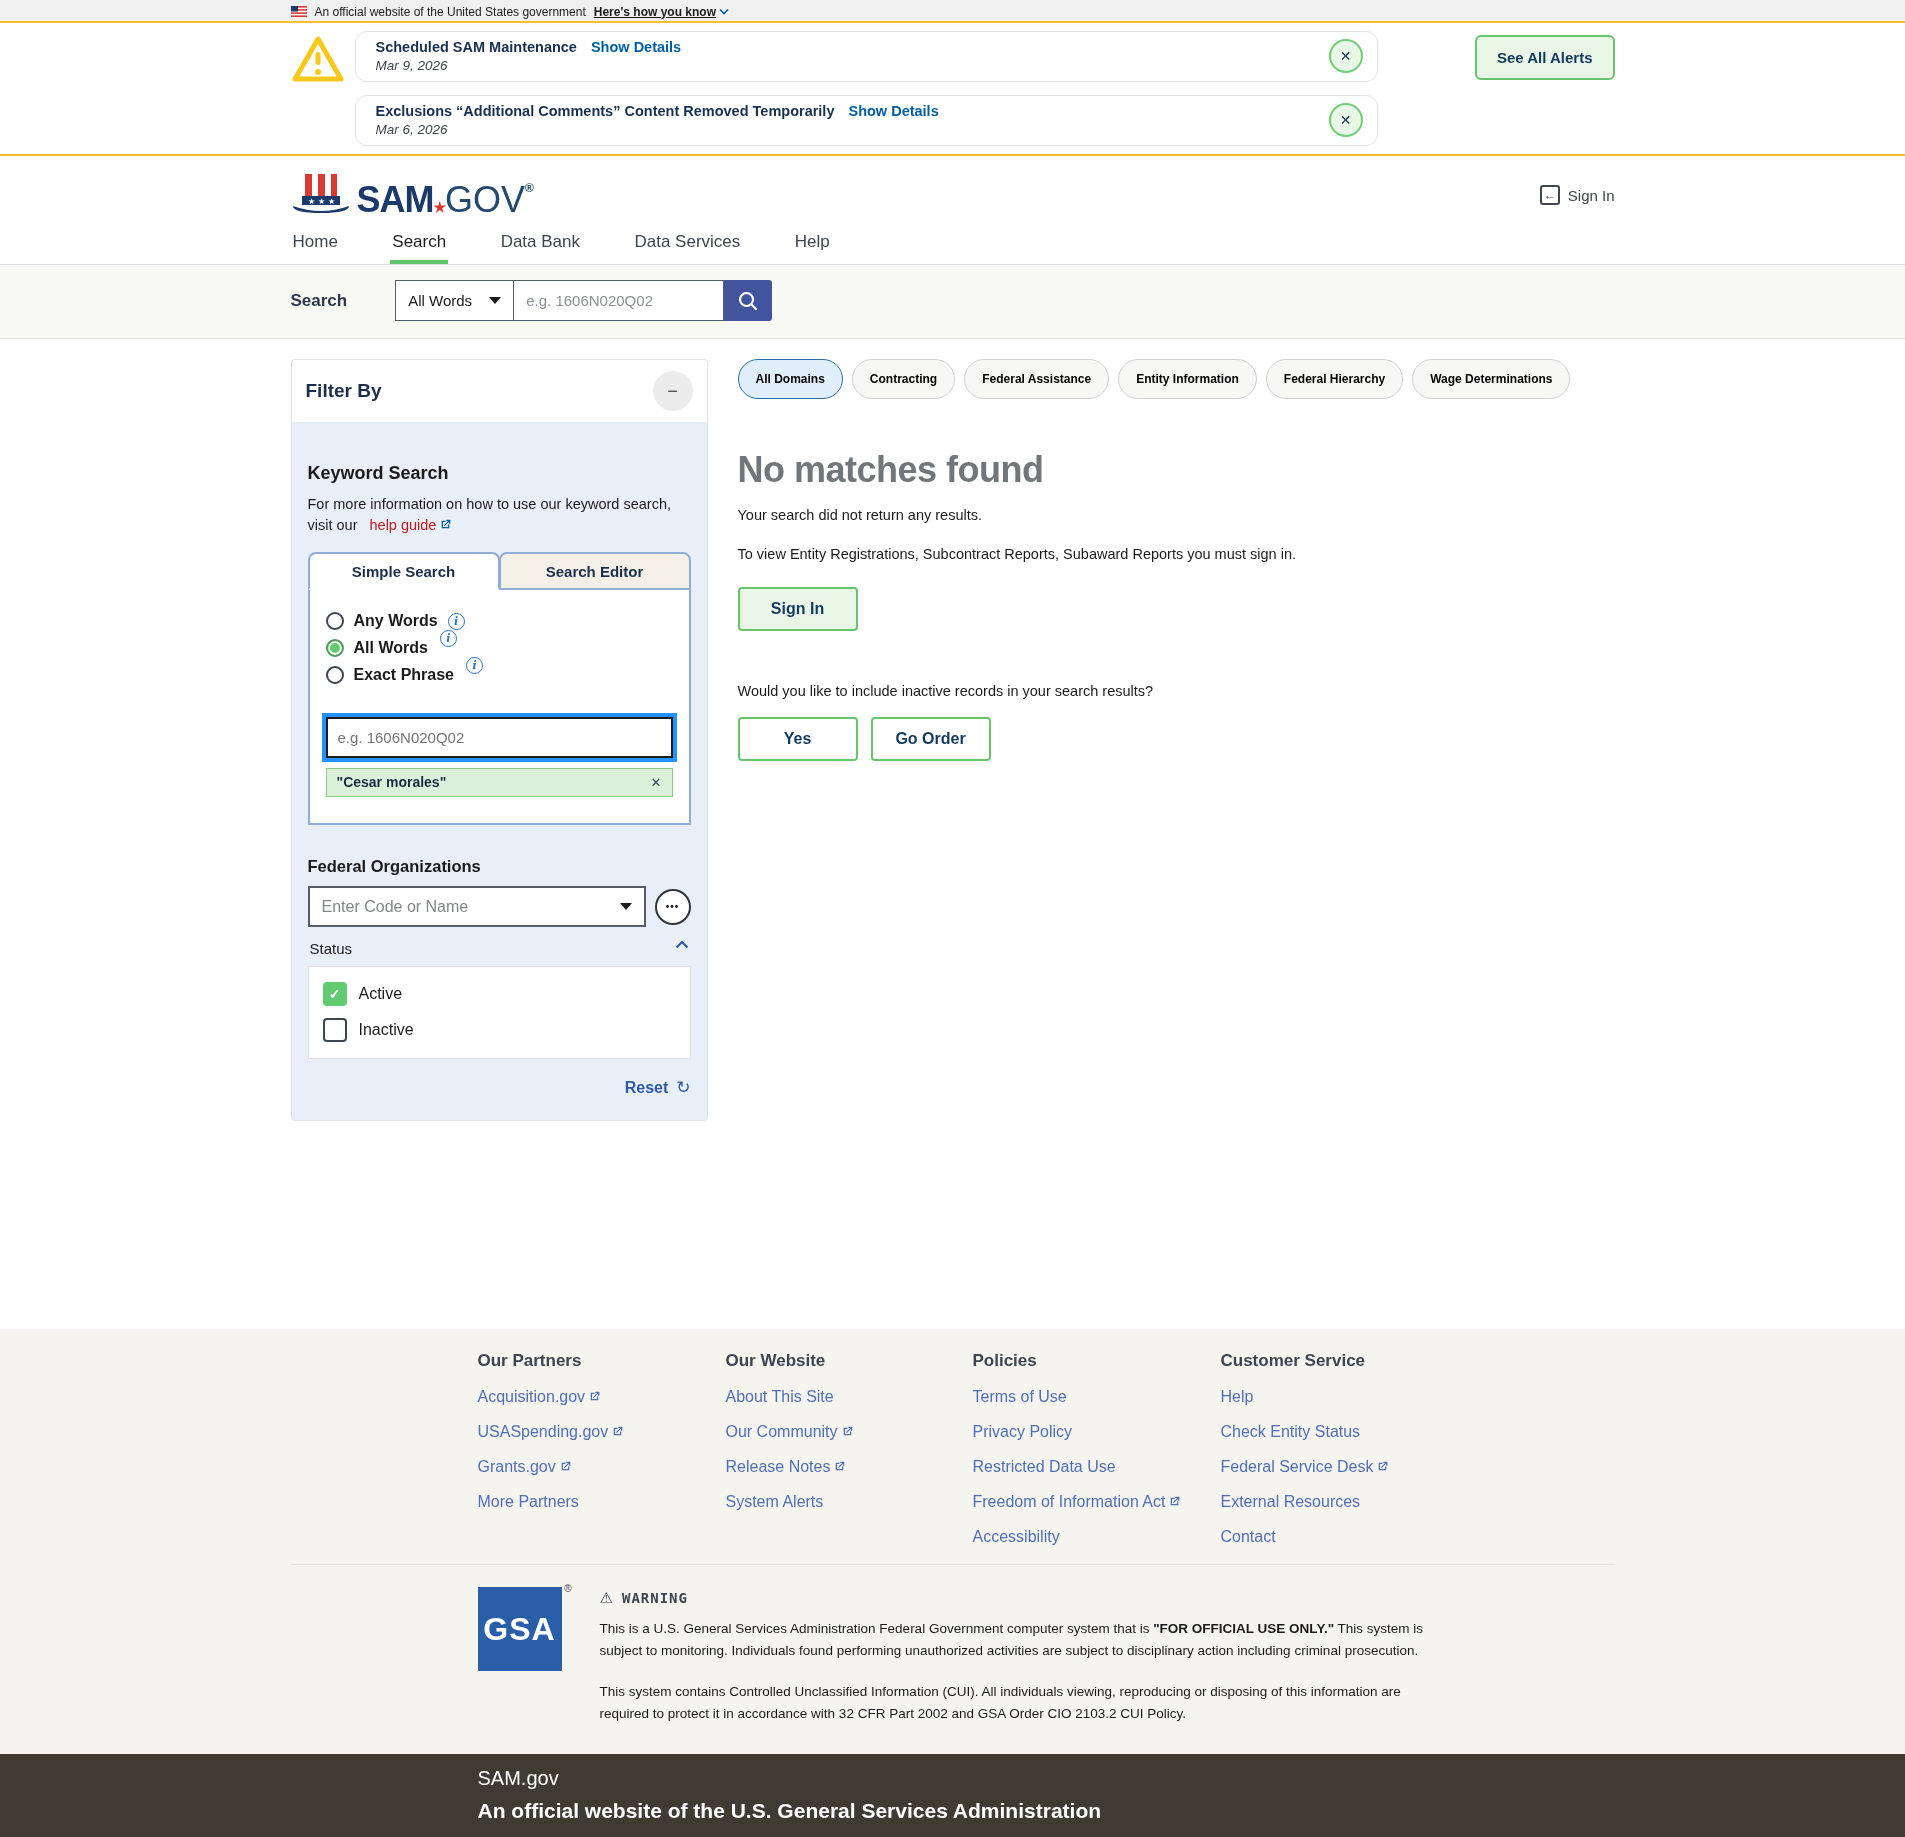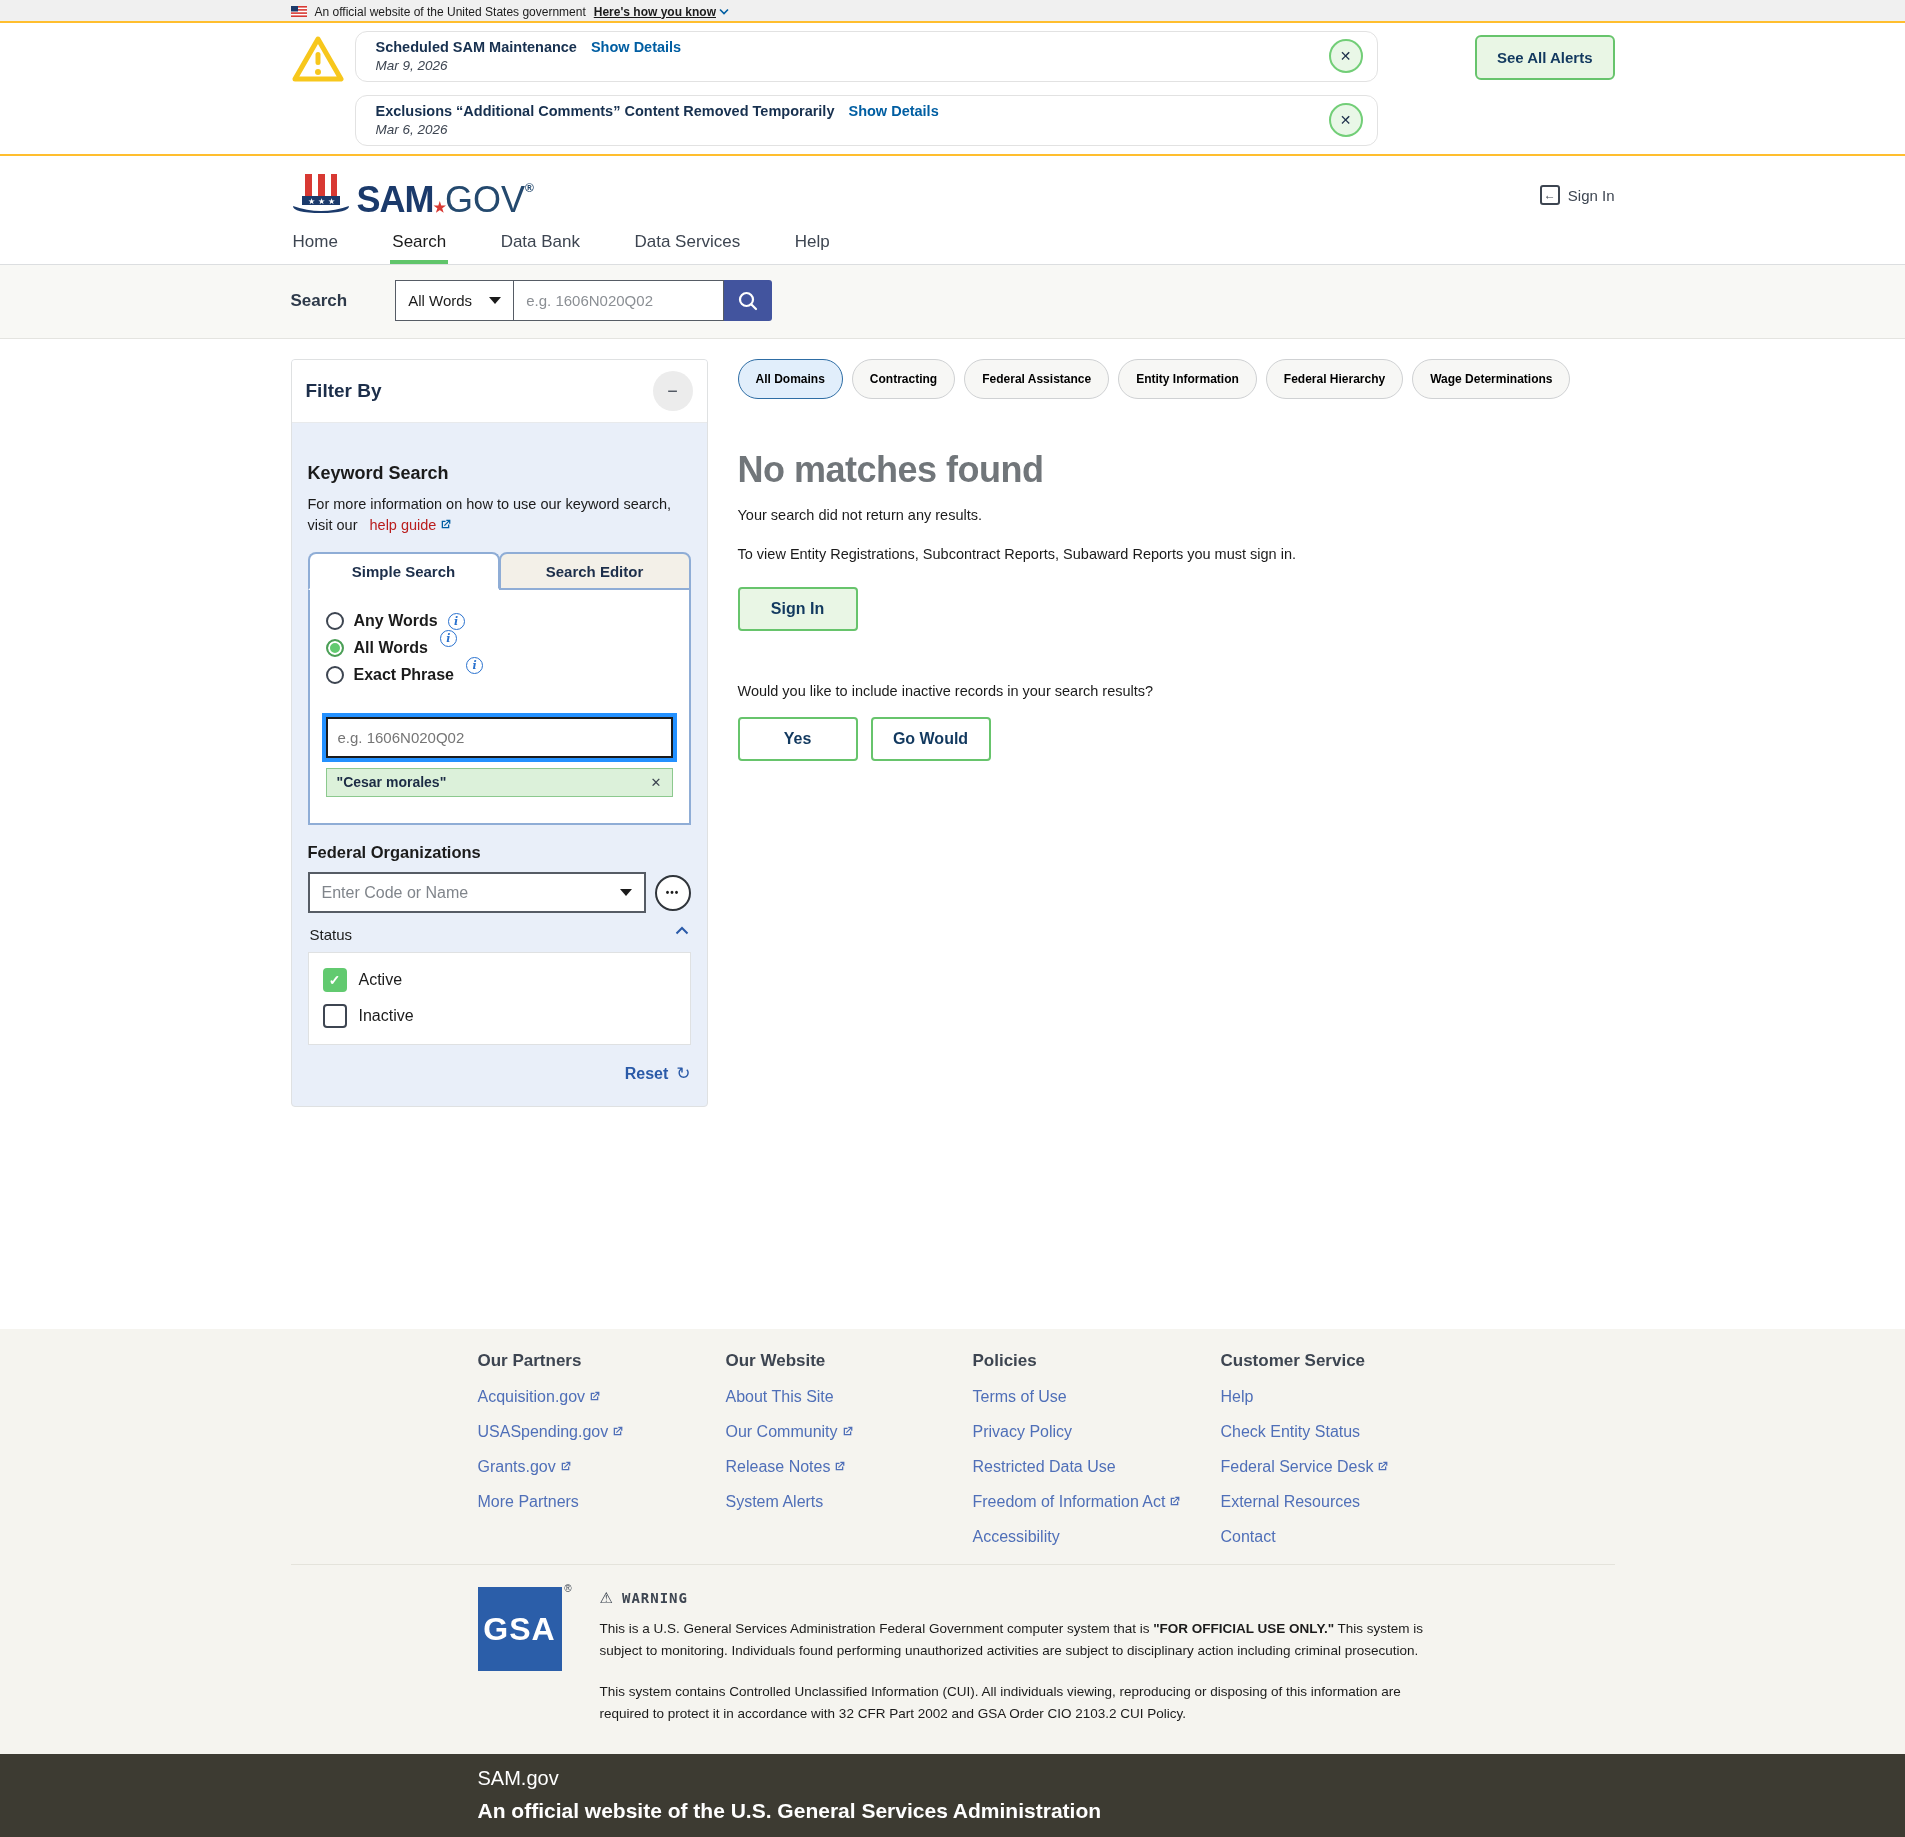--- a/index.html
+++ b/index.html
@@ -74,21 +74,21 @@
   .radio { width:18px; height:18px; border-radius:50%; border:2px solid #3d4551; background:#fff; flex:none; cursor:pointer; }
   .radio.selected { background:#62ca70; border:2px solid #4c9e57; box-shadow:inset 0 0 0 2px #fff; }
   .radio-label { font-size:16px;font-weight:bold; }
   .info-icon { width:17px; height:17px; border-radius:50%; border:1.5px solid #2a72cf; color:#2a72cf; font-size:11px; font-style:italic; font-weight:bold; font-family:"DejaVu Serif",serif; display:inline-flex; align-items:center; justify-content:center; cursor:pointer; }
   .info-raised { position:relative; top:-10px; left:2px; }
   .kw-input { width:100%; height:41px; margin-top:24px; border:2px solid #1b1b1b; box-shadow:0 0 0 4px #2491ff; padding:0 10px; font-size:15px; font-family:inherit; }
   .kw-input::placeholder { color:#757575; }
   .kw-tag { margin-top:10px; background:#dcf1da; border:1px solid #8cc98e; padding:5px 10px 6px; display:flex; align-items:center; justify-content:space-between; font-size:14px; font-weight:bold; color:#1b2b44; }
   .tag-close { cursor:pointer; color:#3d4551; font-size:13px; font-weight:normal; }
 
-  .fo-heading { font-size:16.5px; font-weight:bold; margin:18px 0 10px; }
+  .fo-heading { font-size:16.5px; font-weight:bold; margin:32px 0 10px; }
   .fo-row { display:flex; align-items:center; gap:9px; }
   .fo-select { flex:1; height:41px; background:#fff; border:2px solid #565c65; display:flex; align-items:center; justify-content:space-between; padding:0 12px; font-size:16px; color:#80858b; cursor:pointer; }
   .ellipsis-btn { width:36px; height:36px; border-radius:50%; border:2px solid #30353b; background:#fff; color:#1b1b1b; font-size:10px; font-weight:bold; letter-spacing:1px; cursor:pointer; flex:none; font-family:inherit; }
   .status-row { display:flex; align-items:flex-start; justify-content:space-between; margin-top:13px; padding:0 2px; }
   .status-label { font-size:15px; }
   .status-box { margin-top:9px; background:#fff; border:1px solid #dfe1e2; padding:15px 14px 16px; }
   .cb-row { display:flex; align-items:center; gap:12px; margin-bottom:12px; }
   .cb-row:last-child { margin-bottom:0; }
   .checkbox { width:24px; height:24px; border-radius:4px; flex:none; cursor:pointer; display:flex; align-items:center; justify-content:center; }
   .checkbox.checked { background:#62ca70; color:#fff; font-size:14px; font-weight:bold; }
@@ -336,21 +336,21 @@
       <span class="pill">Federal Hierarchy</span>
       <span class="pill">Wage Determinations</span>
     </div>
     <div class="nm-heading">No matches found</div>
     <div class="nm-msg1">Your search did not return any results.</div>
     <div class="nm-msg2">To view Entity Registrations, Subcontract Reports, Subaward Reports you must sign in.</div>
     <button class="green-btn">Sign In</button>
     <div class="nm-question">Would you like to include inactive records in your search results?</div>
     <div class="btn-row">
       <button class="outline-btn">Yes</button>
-      <button class="outline-btn">Go Would</button>
+      <button class="outline-btn">Go Order</button>
     </div>
   </div>
 </div>
 
 <div class="footer">
   <div class="container">
     <div class="footer-links">
       <div>
         <div class="fcol-heading">Our Partners</div>
         <a class="flink"><span>Acquisition.gov</span><svg class="ext-icon" width="13" height="13" viewBox="0 0 24 24">

